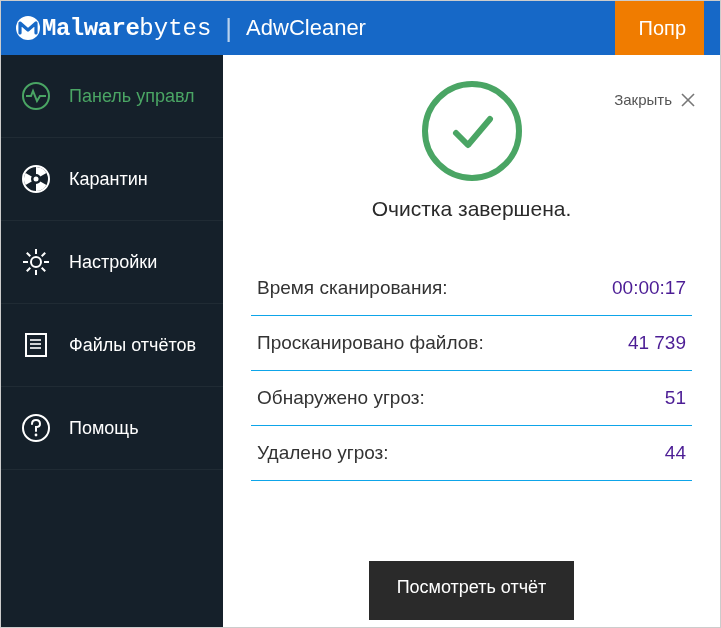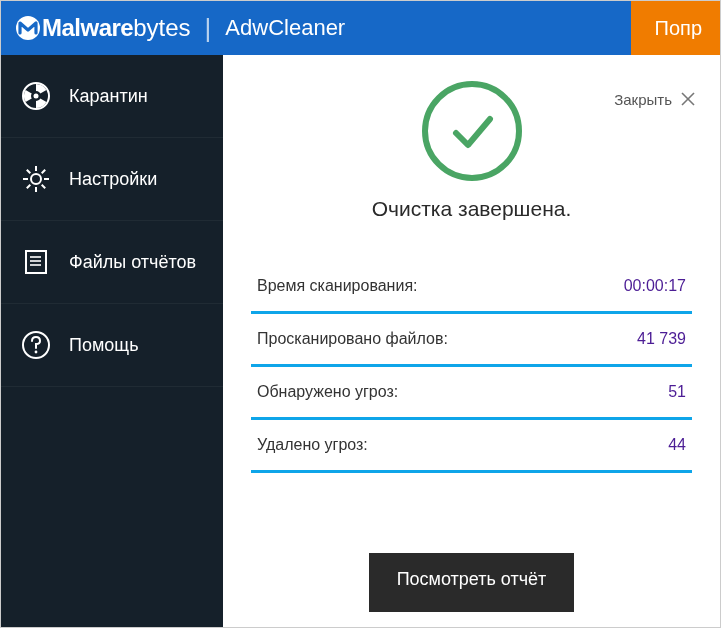--- a/index.html
+++ b/index.html
@@ -18,20 +18,21 @@
     align-items: center;
     padding: 0 0 0 14px;
     position: relative;
   }
   .logo {
     color: #fff;
     font-size: 24px;
     font-weight: 400;
     display: flex;
     align-items: center;
+    font-family: Liberation Mono, monospace;
   }
   .logo-m {
     display: inline-flex;
     align-items: center;
     margin-right: 1px;
   }
   .logo-bold { font-weight: 700; letter-spacing: -0.5px; }
   .logo-light { font-weight: 300; }
   .divider {
     color: rgba(255,255,255,0.7);
@@ -39,21 +40,21 @@
     font-size: 26px;
     font-weight: 300;
   }
   .app-name {
     color: #fff;
     font-size: 22px;
     font-weight: 400;
   }
   .orange-btn {
     position: absolute;
-    right: 0;
+    right: 16px;
     top: 0;
     height: 54px;
     background: #f07c00;
     color: #fff;
     border: none;
     font-size: 20px;
     padding: 0 18px 0 24px;
     cursor: pointer;
   }
   .body-wrap {
@@ -94,21 +95,21 @@
     position: relative;
     background: #fff;
     display: flex;
     flex-direction: column;
   }
   .close-row {
     position: absolute;
     top: 36px;
     right: 24px;
     display: flex;
-    align-items: flex-start;
+    align-items: center;
     color: #555;
     cursor: pointer;
     font-size: 15px;
   }
   .close-row .x {
     margin-left: 8px;
     display: inline-flex;
   }
   .check-circle {
     width: 100px;
@@ -128,30 +129,30 @@
     margin-bottom: 40px;
   }
   .stats {
     margin: 0 28px 0 28px;
   }
   .stat-row {
     display: flex;
     justify-content: space-between;
     align-items: flex-start;
     padding: 16px 6px;
-    border-bottom: 3px solid #0ea5e9;
-    font-size: 16px;
+    border-bottom: 1px solid #0ea5e9;
+    font-size: 19px;
   }
   .stat-label { color: #333; }
   .stat-value { color: #4c1d95; font-weight: 400; }
   .footer {
     margin-top: auto;
     display: flex;
     justify-content: center;
-    padding-bottom: 16px;
+    padding-bottom: 8px;
   }
   .view-report {
     background: #2a2a2a;
     color: #fff;
     border: none;
     font-size: 18px;
     padding: 16px 28px 22px;
     cursor: pointer;
   }
 </style>
@@ -170,20 +171,29 @@
       <span class="logo-light">bytes</span>
   </div>
   <span class="divider">|</span>
   <span class="app-name">AdwCleaner</span>
   <button class="orange-btn">Попр</button>
 </div>
 
 <div class="body-wrap">
   <div class="sidebar">
 
+    <div class="sidebar-item active">
+      <span class="icon">
+        <svg width="30" height="30" viewBox="0 0 30 30">
+          <circle cx="15" cy="15" r="13" stroke="#4aa564" stroke-width="2" fill="none"></circle>
+          <path d="M5 15 L10 15 L12 10 L16 20 L19 15 L25 15" stroke="#4aa564" stroke-width="2" fill="none"></path>
+        </svg>
+      </span>
+      <span class="label">Панель управл</span>
+    </div>
 
     <div class="sidebar-item">
       <span class="icon">
         <svg width="30" height="30" viewBox="0 0 30 30">
           <circle cx="15" cy="15" r="13" stroke="#fff" stroke-width="2" fill="none"></circle>
           <circle cx="15" cy="15" r="2.5" fill="#fff"></circle>
           <path d="M15 15 L15 3 A12 12 0 0 1 25.4 9 Z" fill="#fff" transform="rotate(0 15 15)"></path>
           <path d="M15 15 L15 3 A12 12 0 0 1 25.4 9 Z" fill="#fff" transform="rotate(120 15 15)"></path>
           <path d="M15 15 L15 3 A12 12 0 0 1 25.4 9 Z" fill="#fff" transform="rotate(240 15 15)"></path>
           <circle cx="15" cy="15" r="5" fill="#15202a"></circle>

